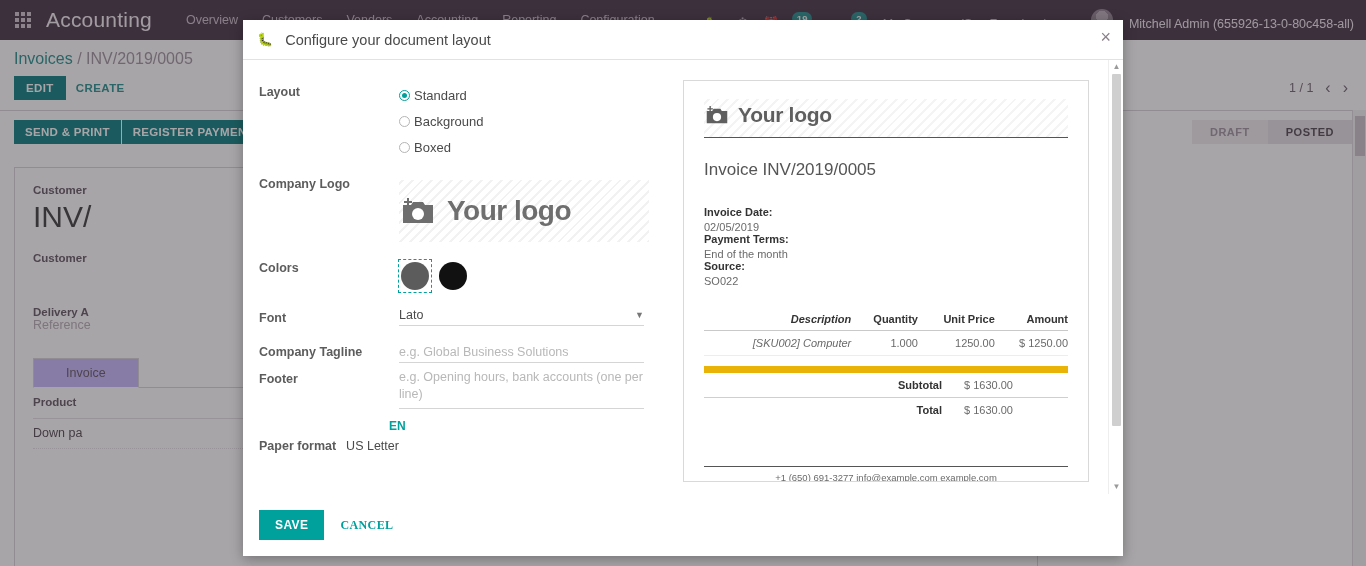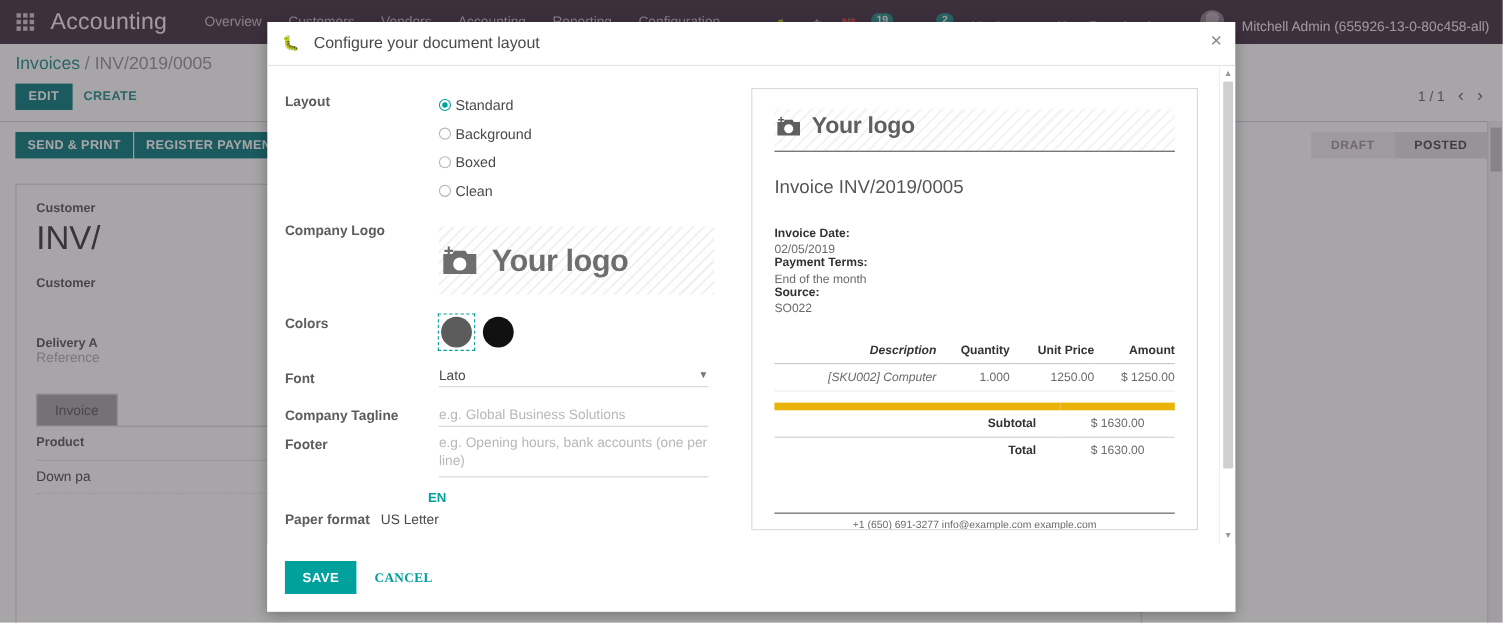--- a/index.html
+++ b/index.html
@@ -91,23 +91,23 @@
     position: relative;
   }
   .lbl { font-size: 11.5px; color: #5c4f5c; font-weight: 700; }
   .bigtitle { font-size: 30px; color: #333; margin: 4px 0 18px; font-weight: 400; }
   .muted { color: #b3a9b3; font-size: 12.5px; }
   .tabsrow {
     border-bottom: 1px solid #d8d2d8; margin-top: 26px;
     display: flex; font-size: 12.5px;
   }
   .tabsrow .tb {
-    padding: 7px 16px; color: #5c4f5c;
+    padding: 7px 32px; color: #5c4f5c;
     border: 1px solid #d8d2d8; border-bottom: 1px solid #fff;
-    background: #a3a3a3; margin-bottom: -1px;
+    background: #c4b5fd; margin-bottom: -1px;
   }
   .gridhdr {
     display: flex; font-size: 11.5px; font-weight: 700; color: #5c4f5c;
     padding: 8px 0; border-bottom: 1px solid #e4dfe4;
   }
   .gridrow {
     display: flex; font-size: 12.5px; color: #4a3f4a;
     padding: 7px 0; border-bottom: 1px dotted #e4dfe4;
   }
   .c-prod { width: 360px; }
@@ -234,21 +234,21 @@
     font-size: 11px; color: #333; font-weight: 700;
     padding: 4px 0 5px; border-bottom: 1px solid #c9c9c9;
   }
   .ptab td { font-size: 11px; color: #6a6a6a; padding: 6px 0; }
   .ptab .tl { text-align: right; font-style: italic; }
   .ptab .tr { text-align: right; }
   .ptab tbody tr { border-bottom: 1px solid #ededed; }
   .tot-tab { width: 100%; border-collapse: collapse; margin-top: 10px; }
   .tot-tab td { font-size: 11px; padding: 6px 0; }
   .tot-tab .lab { text-align: right; color: #333; font-weight: 700; width: 260px; padding-right: 22px; }
-  .tot-tab .val { text-align: center; color: #6a6a6a; }
+  .tot-tab .val { text-align: left; color: #6a6a6a; }
   .tot-tab tr.first td { border-top: 7px solid #eab308; }
   .tot-tab tr.second td { border-top: 1px solid #cfcfcf; }
 
   .p-foot {
     position: absolute; left: 20px; right: 20px; bottom: -2px;
     border-top: 1px solid #555; padding-top: 5px;
     text-align: center; font-size: 9.5px; color: #6a6a6a;
   }
 
   .modal-scroll {
@@ -406,24 +406,20 @@
             <span class="radio on"></span>
             <span>Standard</span>
           </label>
           <label class="radio-line">
             <span class="radio"></span>
             <span>Background</span>
           </label>
           <label class="radio-line">
             <span class="radio"></span>
             <span>Boxed</span>
-          </label>
-          <label class="radio-line">
-            <span class="radio"></span>
-            <span>Clean</span>
           </label>
         </div>
       </div>
 
       <div class="frow" style="margin-top:14px">
         <div class="flabel">Company Logo</div>
         <div class="fctrl">
           <div class="logo-box">
             <svg width="38" height="32" viewBox="0 0 38 32">
               <path d="M8 3 L8 6 L5 6 L5 8 L8 8 L8 11 L10 11 L10 8 L13 8 L13 6 L10 6 L10 3 Z" fill="#6e6e6e"></path>

